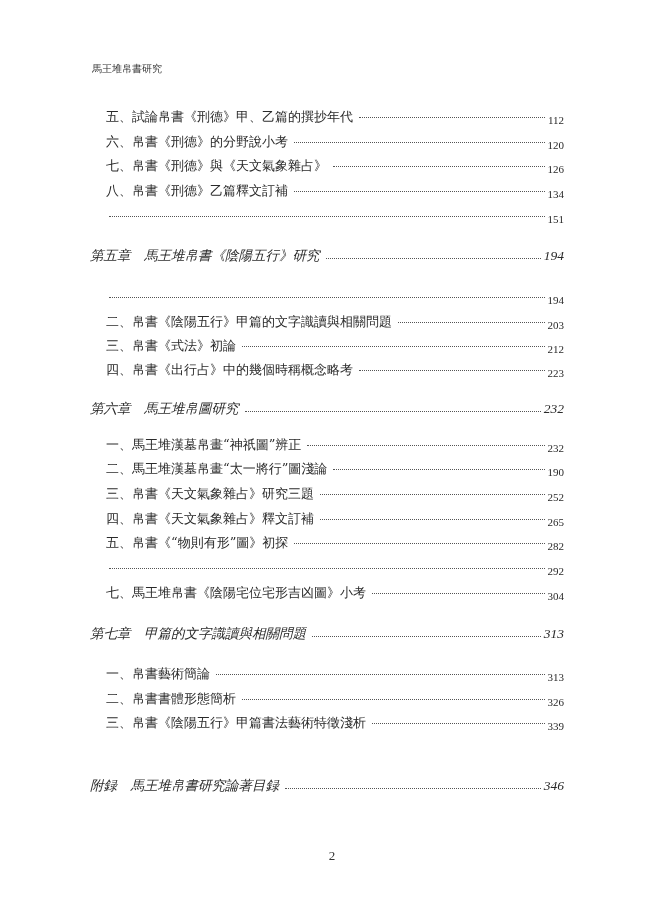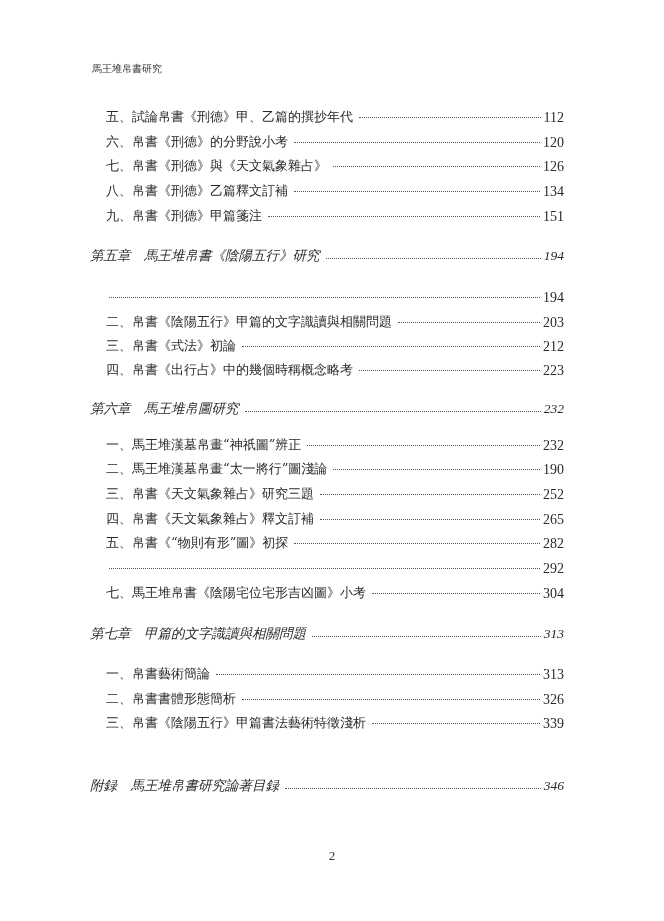--- a/index.html
+++ b/index.html
@@ -2,21 +2,21 @@
 <html><head>
 <meta charset="utf-8">
 <style>
   html, body { margin: 0; padding: 0; background: #ffffff; }
   body { width: 664px; height: 921px; position: relative; overflow: hidden;
          font-family: "DejaVu Serif", "Liberation Serif", serif; color: #2a2a2a; }
   .running-header { position: absolute; left: 92px; top: 62px; font-family: "DejaVu Sans", sans-serif; font-size: 10px; color: #333; }
   .row { position: absolute; left: 0; width: 664px; height: 20px; display: flex; align-items: baseline; font-size: 13px; }
   .row .label { white-space: nowrap; padding-right: 3px; }
   .row .dots { flex: 1; border-bottom: 1.5px dotted #555; margin: 0 3px 4px 3px; height: 0; align-self: flex-end; position: relative; top: -4px; }
-  .row .page { font-family: "Liberation Serif", serif; font-size: 14px; white-space: nowrap; }
+  .row .page { font-family: "Liberation Serif", serif; font-size: 11px; white-space: nowrap; }
   .section { left: 106px; width: 458px; align-items: flex-end; }
   .chapter { left: 90px; width: 474px; font-family: "DejaVu Sans", sans-serif; font-size: 13.5px; font-style: italic; }
   .chapter .page { font-size: 13.5px; }
   .page-number { position: absolute; left: 0; width: 664px; text-align: center; top: 848px; font-family: "Liberation Serif", serif; font-size: 13px; color: #333; }
 </style>
 </head>
 <body>
 
 <div class="running-header">馬王堆帛書研究</div>
 
@@ -34,21 +34,20 @@
     <span class="label">七、帛書《刑德》與《天文氣象雜占》</span>
     <span class="dots"></span>
     <span class="page">126</span>
   </div>
 <div class="row section" style="top:180px">
     <span class="label">八、帛書《刑德》乙篇釋文訂補</span>
     <span class="dots"></span>
     <span class="page">134</span>
   </div>
 <div class="row section" style="top:205px">
-    <span class="label">九、帛書《刑德》甲篇箋注</span>
     <span class="dots"></span>
     <span class="page">151</span>
   </div>
 
 <div class="row chapter" style="top:247px">
     <span class="label">第五章　馬王堆帛書《陰陽五行》研究</span>
     <span class="dots"></span>
     <span class="page">194</span>
   </div>
 <div class="row section" style="top:286px">

